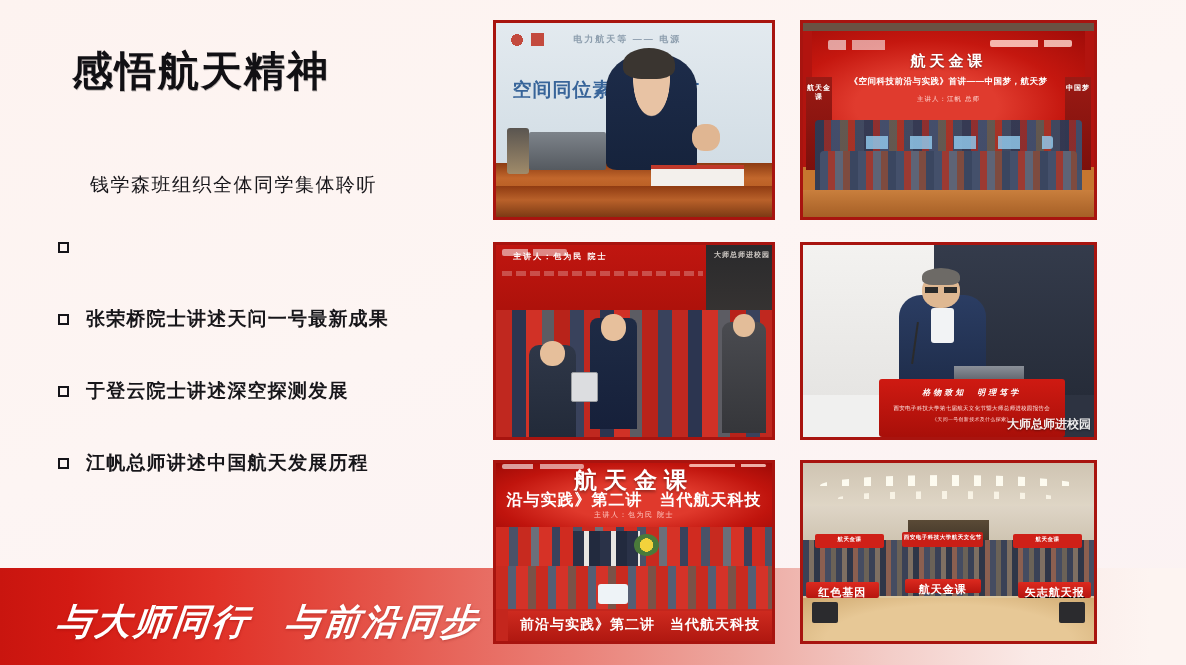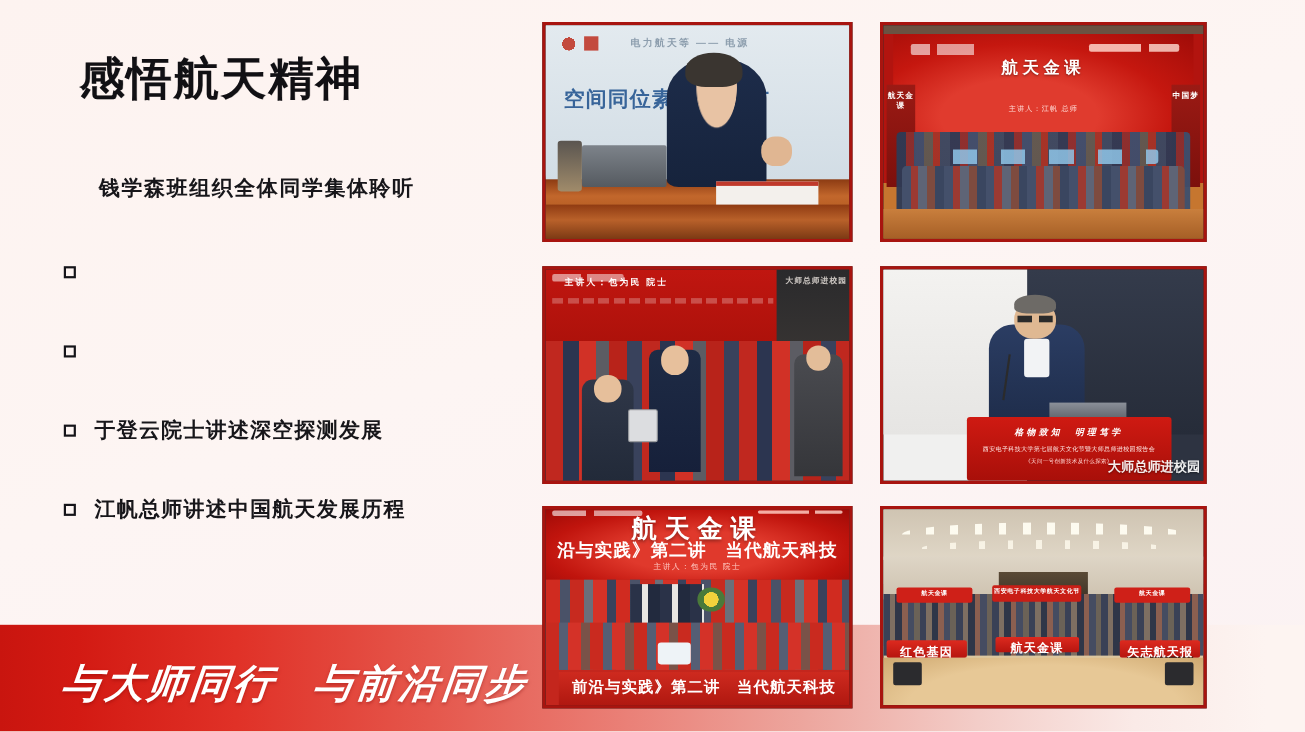--- a/index.html
+++ b/index.html
@@ -46,22 +46,22 @@
     z-index:2;
   }
   #page-title{
     position:absolute; left:72px; top:44px;
     font-family:"DejaVu Serif","Liberation Serif",serif;
     font-size:41px; font-weight:bold; color:#111014;
     letter-spacing:2px; white-space:nowrap;
     text-shadow:0.5px 0.5px 0 rgba(0,0,0,.25);
   }
   #subtitle{
-    position:absolute; left:90px; top:158px;
-    font-size:19px; font-weight:bold; color:#17161a;
+    position:absolute; left:90px; top:172px;
+    font-size:19px; font-weight:normal; color:#17161a;
     letter-spacing:1.5px; white-space:nowrap;
   }
   #bullet-list{
     position:absolute; left:58px; top:234px;
     width:400px;
   }
   .bullet-row{
     display:flex; align-items:center;
     height:26px; margin-bottom:46px;
     white-space:nowrap;
@@ -338,20 +338,21 @@
     <div id="subtitle">钱学森班组织全体同学集体聆听</div>
 
     <div id="bullet-list">
 
       <div class="bullet-row">
         <span class="bullet-marker"></span>
       </div>
 
       <div class="bullet-row">
         <span class="bullet-marker"></span>
+        <span class="bullet-label">张荣桥院士讲述天问一号最新成果</span>
       </div>
 
       <div class="bullet-row">
         <span class="bullet-marker"></span>
         <span class="bullet-label">于登云院士讲述深空探测发展</span>
       </div>
 
       <div class="bullet-row">
         <span class="bullet-marker"></span>
         <span class="bullet-label">江帆总师讲述中国航天发展历程</span>
@@ -383,20 +384,21 @@
       </div>
       <span class="cap-hidden">讲座现场：主讲人发言，屏幕显示课题</span>
     </div>
 
     <div class="photo p-r1 p-c2">
       <div class="scene s2">
         <div class="backdrop">
           <div class="bd-logos"></div>
           <div class="bd-logos2"></div>
           <div class="bd-title">航天金课</div>
+          <div class="bd-sub">《空间科技前沿与实践》首讲——中国梦，航天梦</div>
           <div class="bd-host">主讲人：江帆 总师</div>
         </div>
         <div class="sideL">
             <span>航天金课</span>
           </div>
         <div class="sideR">
             <span>中国梦</span>
           </div>
         <div class="crowd"></div>
         <div class="signs"></div>

